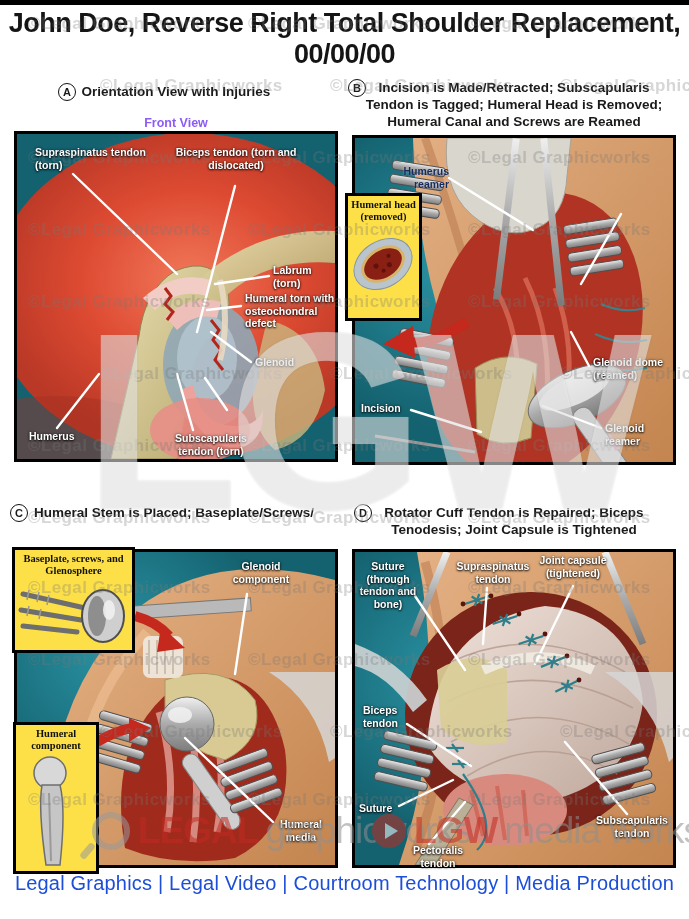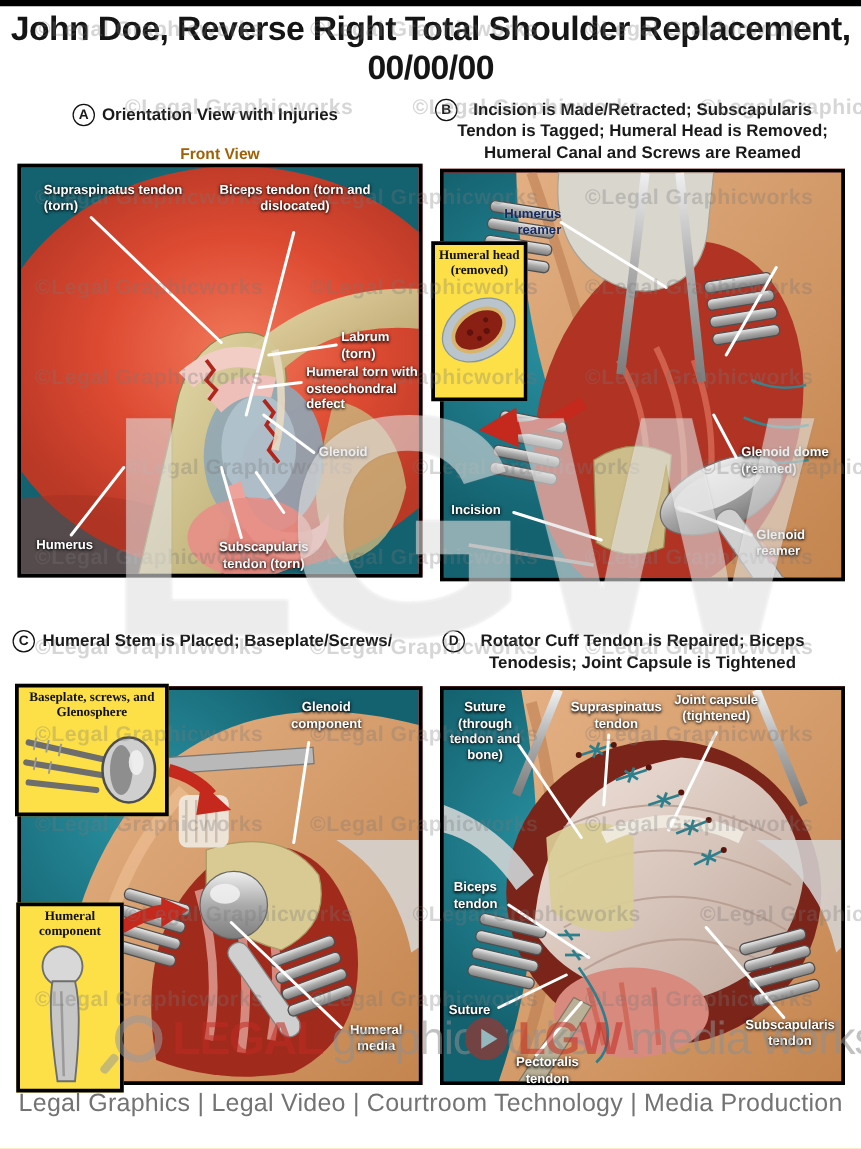--- a/index.html
+++ b/index.html
@@ -5,21 +5,21 @@
   html,body{margin:0;padding:0;background:#fff;}
   body{font-family:"Liberation Sans",sans-serif;}
   .page{position:relative;width:689px;height:919px;background:#fff;overflow:hidden;border-bottom:7px solid #eab308;}
   .topbar{position:absolute;left:0;top:0;width:689px;height:5px;background:#000;}
   .title{position:absolute;left:0;top:8px;width:689px;text-align:center;font-weight:bold;
          font-size:27px;line-height:31px;color:#151515;letter-spacing:-0.5px;}
   
   .heading{position:absolute;text-align:center;font-weight:bold;font-size:13.5px;line-height:17px;color:#1a1a1a;}
   .circ{position:absolute;top:0;width:16px;height:16px;border:1.6px solid #111;border-radius:50%;
         font-size:11px;line-height:16px;text-align:center;font-weight:bold;background:#fff;}
-  .viewcap{position:absolute;text-align:center;font-weight:bold;font-size:12.5px;color:#a16207;}
+  .viewcap{position:absolute;text-align:center;font-weight:bold;font-size:12.5px;color:#8b5cf6;}
   
   .art{position:absolute;border:3px solid #000;box-sizing:border-box;background:#ef4444;}
   .art svg.scene{position:absolute;left:0;top:0;}
   .leaders{position:absolute;left:0;top:0;pointer-events:none;}
   .lbl{position:absolute;color:#fff;font-weight:bold;font-size:10.5px;line-height:12.5px;
        text-shadow:0 1px 2px rgba(0,0,0,.9),0 0 3px rgba(0,0,0,.65);}
   .lbl-navy{color:#172a5e;text-shadow:0 0 2px rgba(255,255,255,.55);}
   
   .inset{position:absolute;background:#fde047;border:3px solid #000;box-sizing:border-box;z-index:4;font-family:Liberation Serif, serif;}
   .inset .cap{font-weight:bold;font-size:10.5px;line-height:12px;color:#111;text-align:center;padding:3px 1px 1px;}
@@ -31,21 +31,21 @@
   .brandband{position:absolute;left:0;top:810px;width:689px;height:52px;pointer-events:none;z-index:10;opacity:.55;}
   .brand-group{position:absolute;top:0;display:flex;align-items:center;white-space:nowrap;}
   .brand-strong{font-size:37px;font-weight:bold;color:#c22b22;letter-spacing:-1px;}
   .brand-light{font-size:37px;font-weight:400;color:#8f8f8f;letter-spacing:-1px;margin-left:7px;}
   .mag-icon{width:26px;height:26px;border:6px solid #9a9a9a;border-radius:50%;position:relative;margin-right:8px;}
   .mag-icon::after{content:"";position:absolute;left:-14px;top:24px;width:7px;height:18px;background:#9a9a9a;
                    transform:rotate(40deg);border-radius:3px;}
   .play-icon{width:34px;height:34px;border-radius:50%;background:#c22b22;position:relative;margin-right:8px;}
   .play-icon::after{content:"";position:absolute;left:13px;top:9px;border-left:13px solid #fff;
                     border-top:8px solid transparent;border-bottom:8px solid transparent;}
-  .footer{position:absolute;left:0;top:872px;width:689px;text-align:center;font-size:20px;color:#737373;letter-spacing:.2px;}
+  .footer{position:absolute;left:0;top:872px;width:689px;text-align:center;font-size:20px;color:#1d4ed8;letter-spacing:.2px;}
 </style>
 </head>
 <body>
 
 <div class="page">
   <div class="topbar"></div>
 
   <div class="title">
     <div>John Doe, Reverse Right Total Shoulder Replacement,</div>
     <div>00/00/00</div>

